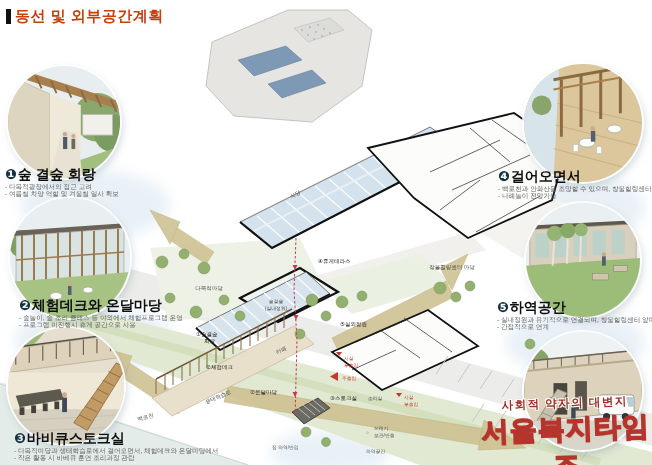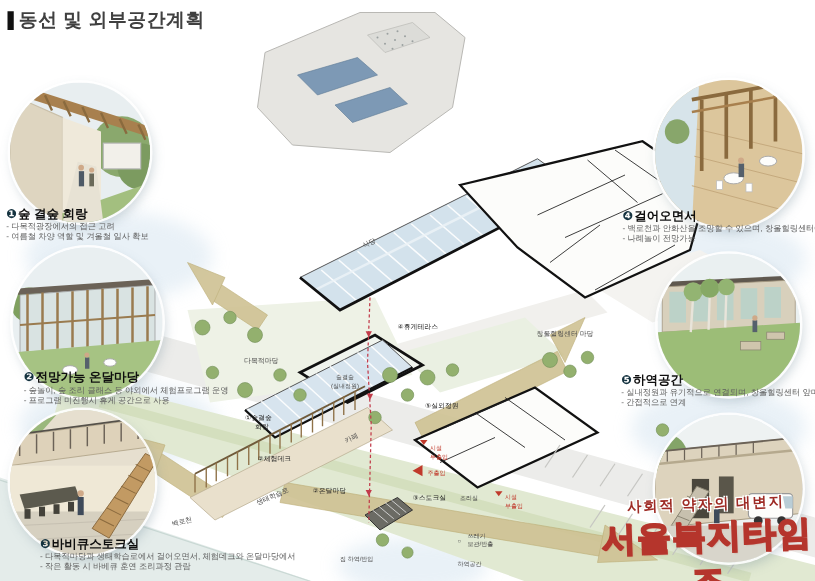--- a/index.html
+++ b/index.html
@@ -1,27 +1,27 @@
 <!DOCTYPE html>
 <html><head>
 <meta charset="utf-8">
 <style>
   html,body{margin:0;padding:0;background:#fff;}
   .page{position:relative;width:652px;height:465px;background:#ffffff;overflow:hidden;
         font-family:"Liberation Sans","DejaVu Sans",sans-serif;}
   .page-title{position:absolute;left:6px;top:7px;display:flex;align-items:center;gap:4px;
-        font-weight:bold;font-size:15px;color:#404040;letter-spacing:.5px;z-index:6;}
+        font-weight:bold;font-size:15px;color:#c2410c;letter-spacing:.5px;z-index:6;}
   .title-bar{width:5px;height:15px;background:#111;}
   .blob{position:absolute;background:rgba(176,206,228,.28);border-radius:50%;filter:blur(7px);z-index:0;}
   .diagram{position:absolute;left:0;top:0;z-index:1;}
   .circle{position:absolute;border-radius:50%;overflow:hidden;z-index:3;
         box-shadow:0 0 0 2px rgba(255,255,255,.9),2px 4px 9px rgba(110,135,150,.35);}
   .circle svg{display:block;width:100%;height:100%;}
   .cap{position:absolute;z-index:4;line-height:1.18;white-space:nowrap;}
-  .cap-title{font-size:10px;font-weight:bold;color:#0e0e0e;}
+  .cap-title{font-size:14px;font-weight:bold;color:#0e0e0e;}
   .cap-title .num{color:#14323f;margin-right:1px;}
   .cap-line{font-size:6.6px;color:#5e5e5e;}
   .wm{position:absolute;right:0;top:396px;width:172px;text-align:center;z-index:5;transform:rotate(-2deg);}
   .wm-tag{font-size:11.5px;font-weight:bold;color:#9e2b25;letter-spacing:1.5px;
         text-shadow:1px 1px 0 #fff,-1px -1px 0 #fff,1px -1px 0 #fff,-1px 1px 0 #fff;}
   .wm-brand{font-size:27px;font-weight:bold;letter-spacing:1px;color:rgba(255,250,247,.38);
         -webkit-text-stroke:1.6px #b5352c;text-shadow:1px 1px 1px rgba(181,53,44,.3);}
   text{font-family:"Liberation Sans","DejaVu Sans",sans-serif;}
   .lbl{font-size:5.5px;fill:#4a4a4a;}
   .lbl-sm{font-size:4.8px;fill:#4a4a4a;}
@@ -435,26 +435,26 @@
     </svg>
   </div>
 
   <div class="cap" style="left:5px;top:166px;">
     <div class="cap-title"><span class="num">❶</span><span>숲 결숲 회랑</span></div>
     <div class="cap-line">- 다목적광장에서의 접근 고려</div>
     <div class="cap-line">- 여름철 차양 역할 및 겨울철 일사 확보</div>
   </div>
 
   <div class="cap" style="left:19px;top:297px;">
-    <div class="cap-title"><span class="num">❷</span><span>전망가능 온달마당</span></div>
+    <div class="cap-title"><span class="num">❷</span><span>체험데크와 온달마당</span></div>
     <div class="cap-line">- 숲놀이, 숲 조리 클래스 등 야외에서 체험프로그램 운영</div>
     <div class="cap-line">- 프로그램 미진행시 휴게 공간으로 사용</div>
   </div>
 
-  <div class="cap" style="left:32px;top:430px;">
+  <div class="cap" style="left:14px;top:430px;">
     <div class="cap-title"><span class="num">❸</span><span>바비큐스토크실</span></div>
     <div class="cap-line">- 다목적마당과 생태학습로에서 걸어오면서, 체험데크와 온달마당에서</div>
     <div class="cap-line">- 작은 활동 시 바베큐 훈연 조리과정 관람</div>
   </div>
 
   <div class="cap" style="left:498px;top:168px;">
     <div class="cap-title"><span class="num">❹</span><span>걸어오면서</span></div>
     <div class="cap-line">- 백로천과 안화산을 조망할 수 있으며, 창울힐링센터에서 열리는</div>
     <div class="cap-line">- 나례놀이 전망가능</div>
   </div>

